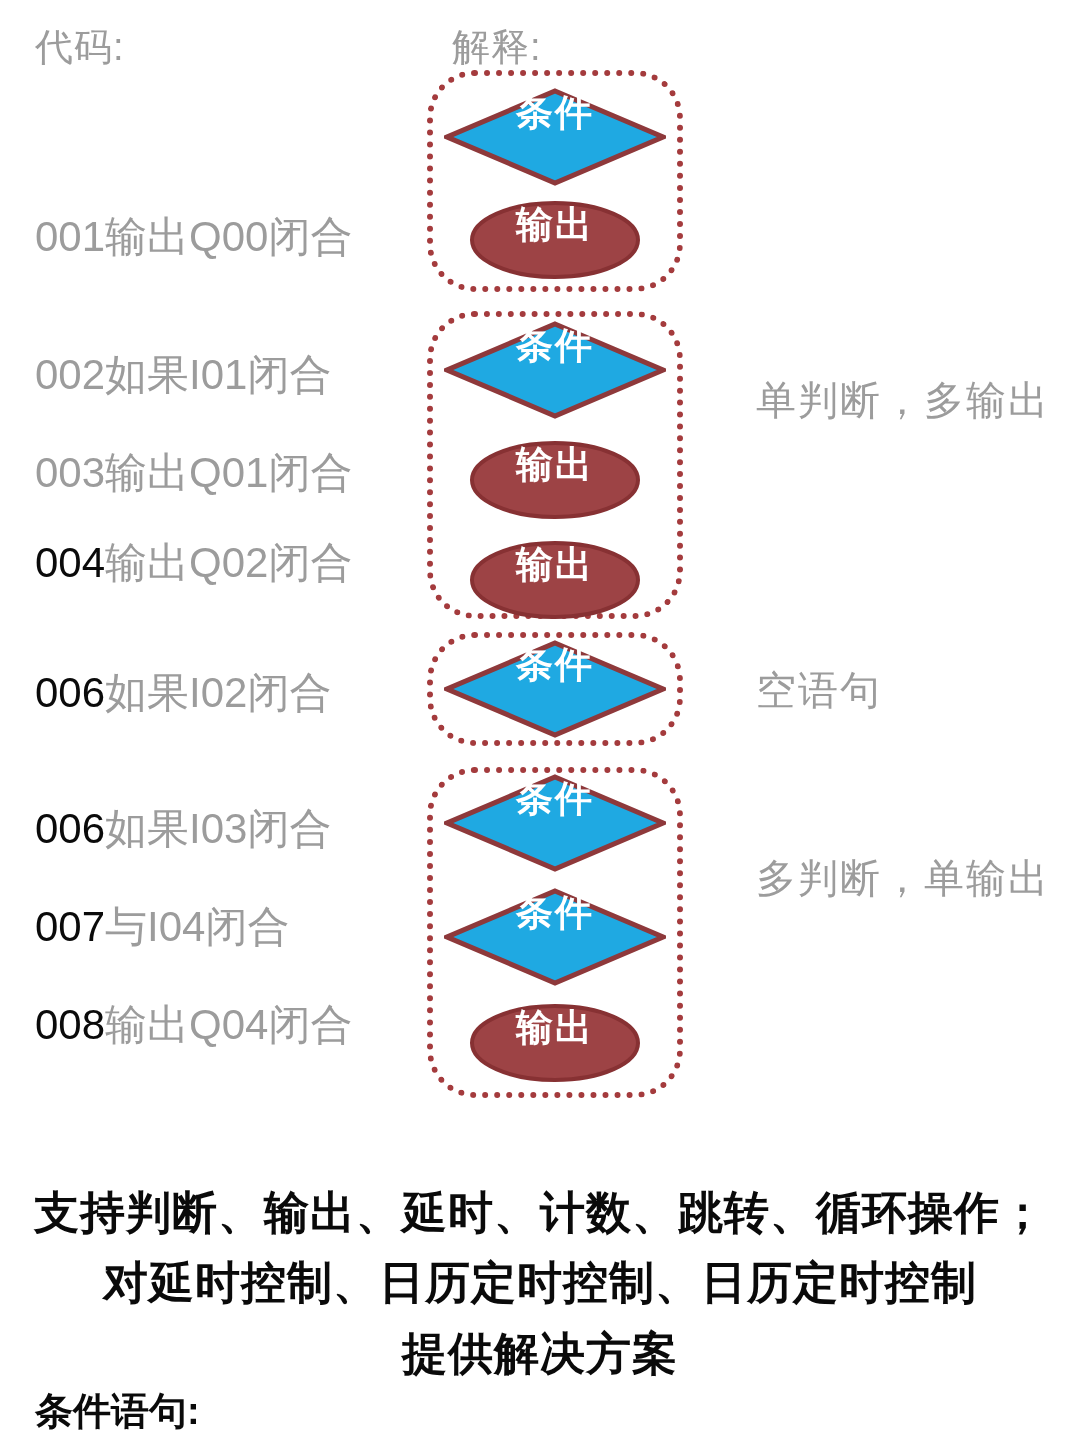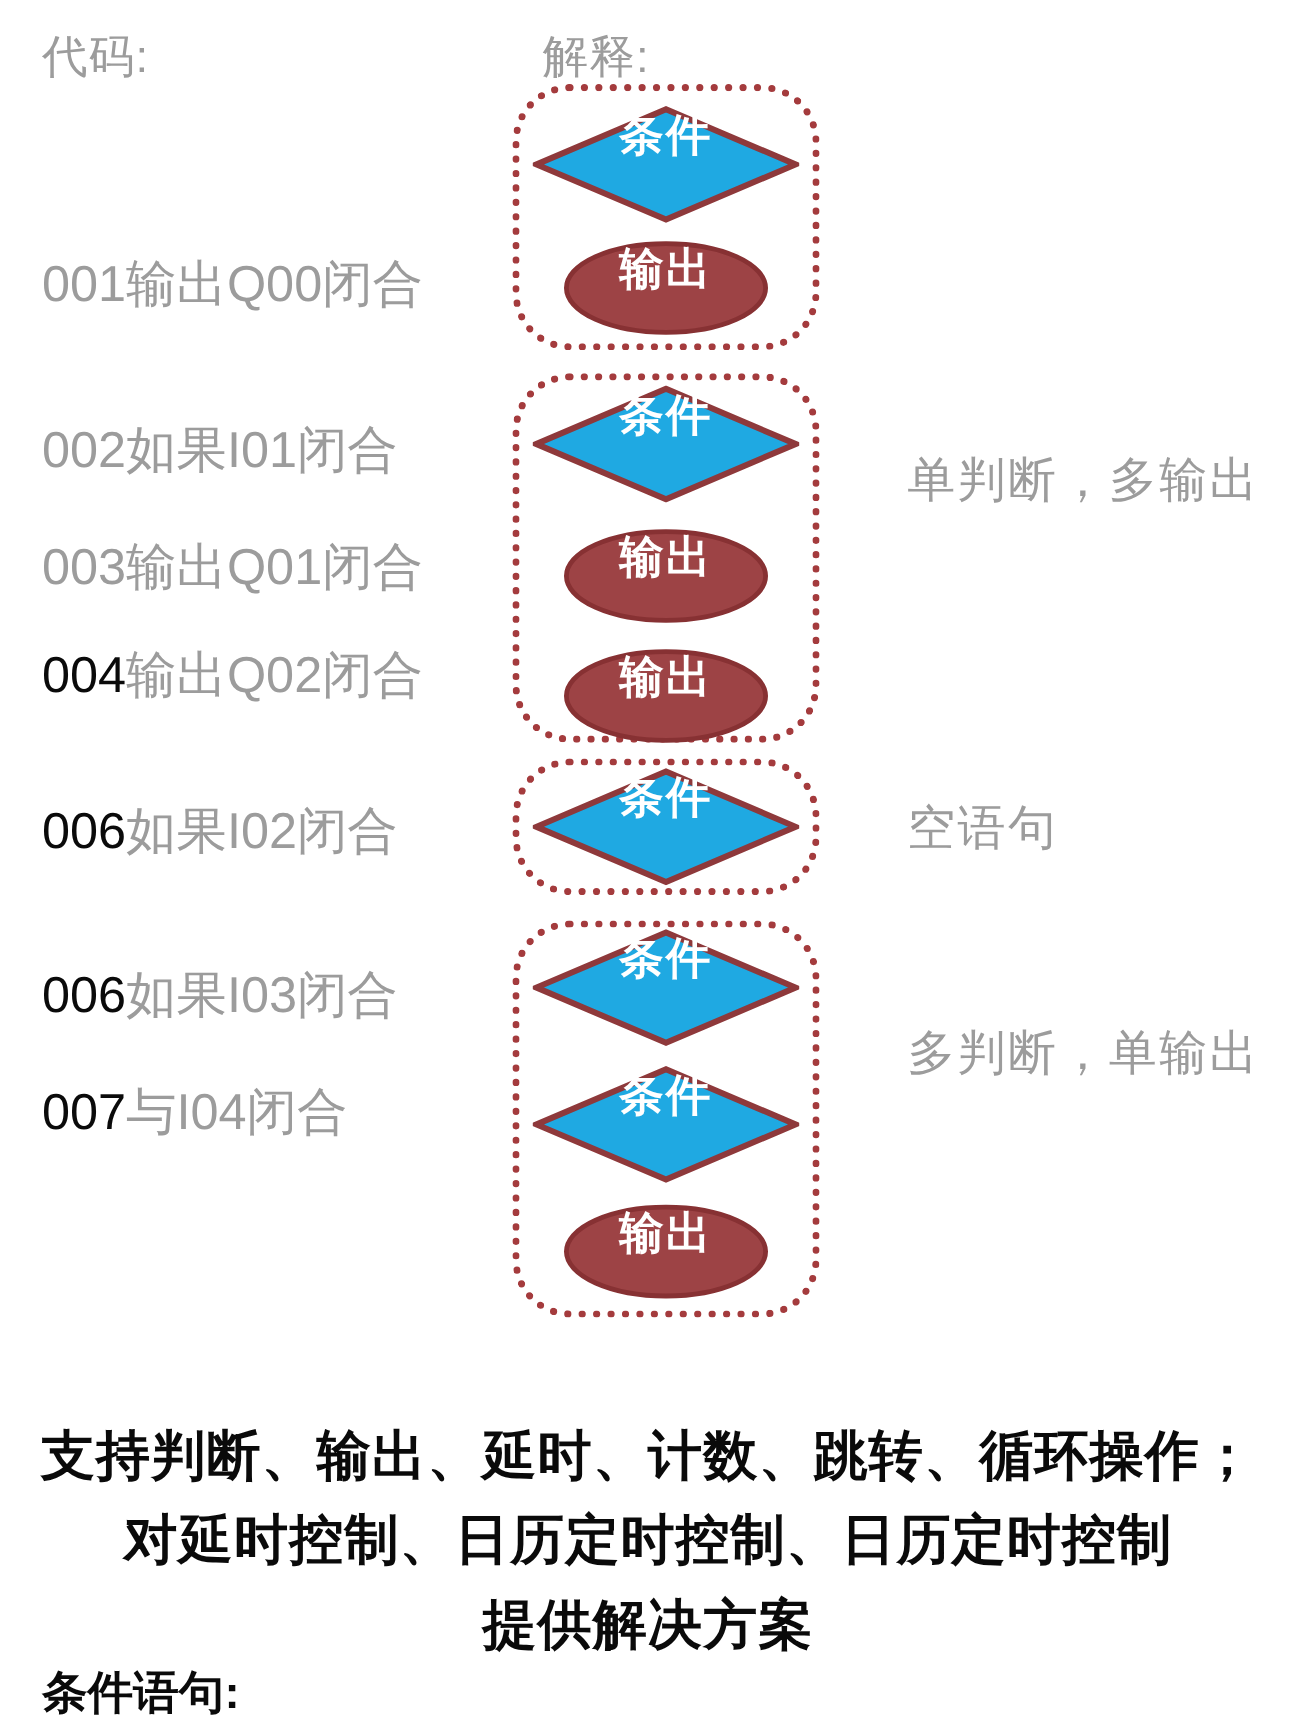--- a/index.html
+++ b/index.html
@@ -120,20 +120,21 @@
   <div class="hdr code-hdr">代码:</div>
   <div class="hdr explain-hdr">解释:</div>
 
   <div class="code-line" style="top:214px"><span class="gray">001</span><span>输出Q00闭合</span></div>
   <div class="code-line" style="top:352px"><span class="gray">002</span><span>如果I01闭合</span></div>
   <div class="code-line" style="top:450px"><span class="gray">003</span><span>输出Q01闭合</span></div>
   <div class="code-line" style="top:540px"><span class="black">004</span><span>输出Q02闭合</span></div>
   <div class="code-line" style="top:670px"><span class="black">006</span><span>如果I02闭合</span></div>
   <div class="code-line" style="top:806px"><span class="black">006</span><span>如果I03闭合</span></div>
   <div class="code-line" style="top:904px"><span class="black">007</span><span>与I04闭合</span></div>
+  <div class="code-line" style="top:1002px"><span class="black">008</span><span>输出Q04闭合</span></div>
 
   <div class="group" style="top:70px;height:222px">
     <div class="shape diamond" style="top:12px">
       <svg viewBox="0 0 222 98" preserveAspectRatio="none">
           <polygon points="111,3 219,49 111,95 3,49"></polygon>
         </svg>
       <span class="shape-text">条件</span>
     </div>
     <div class="shape ellipse" style="top:124px">
       <svg viewBox="0 0 172 80" preserveAspectRatio="none">

